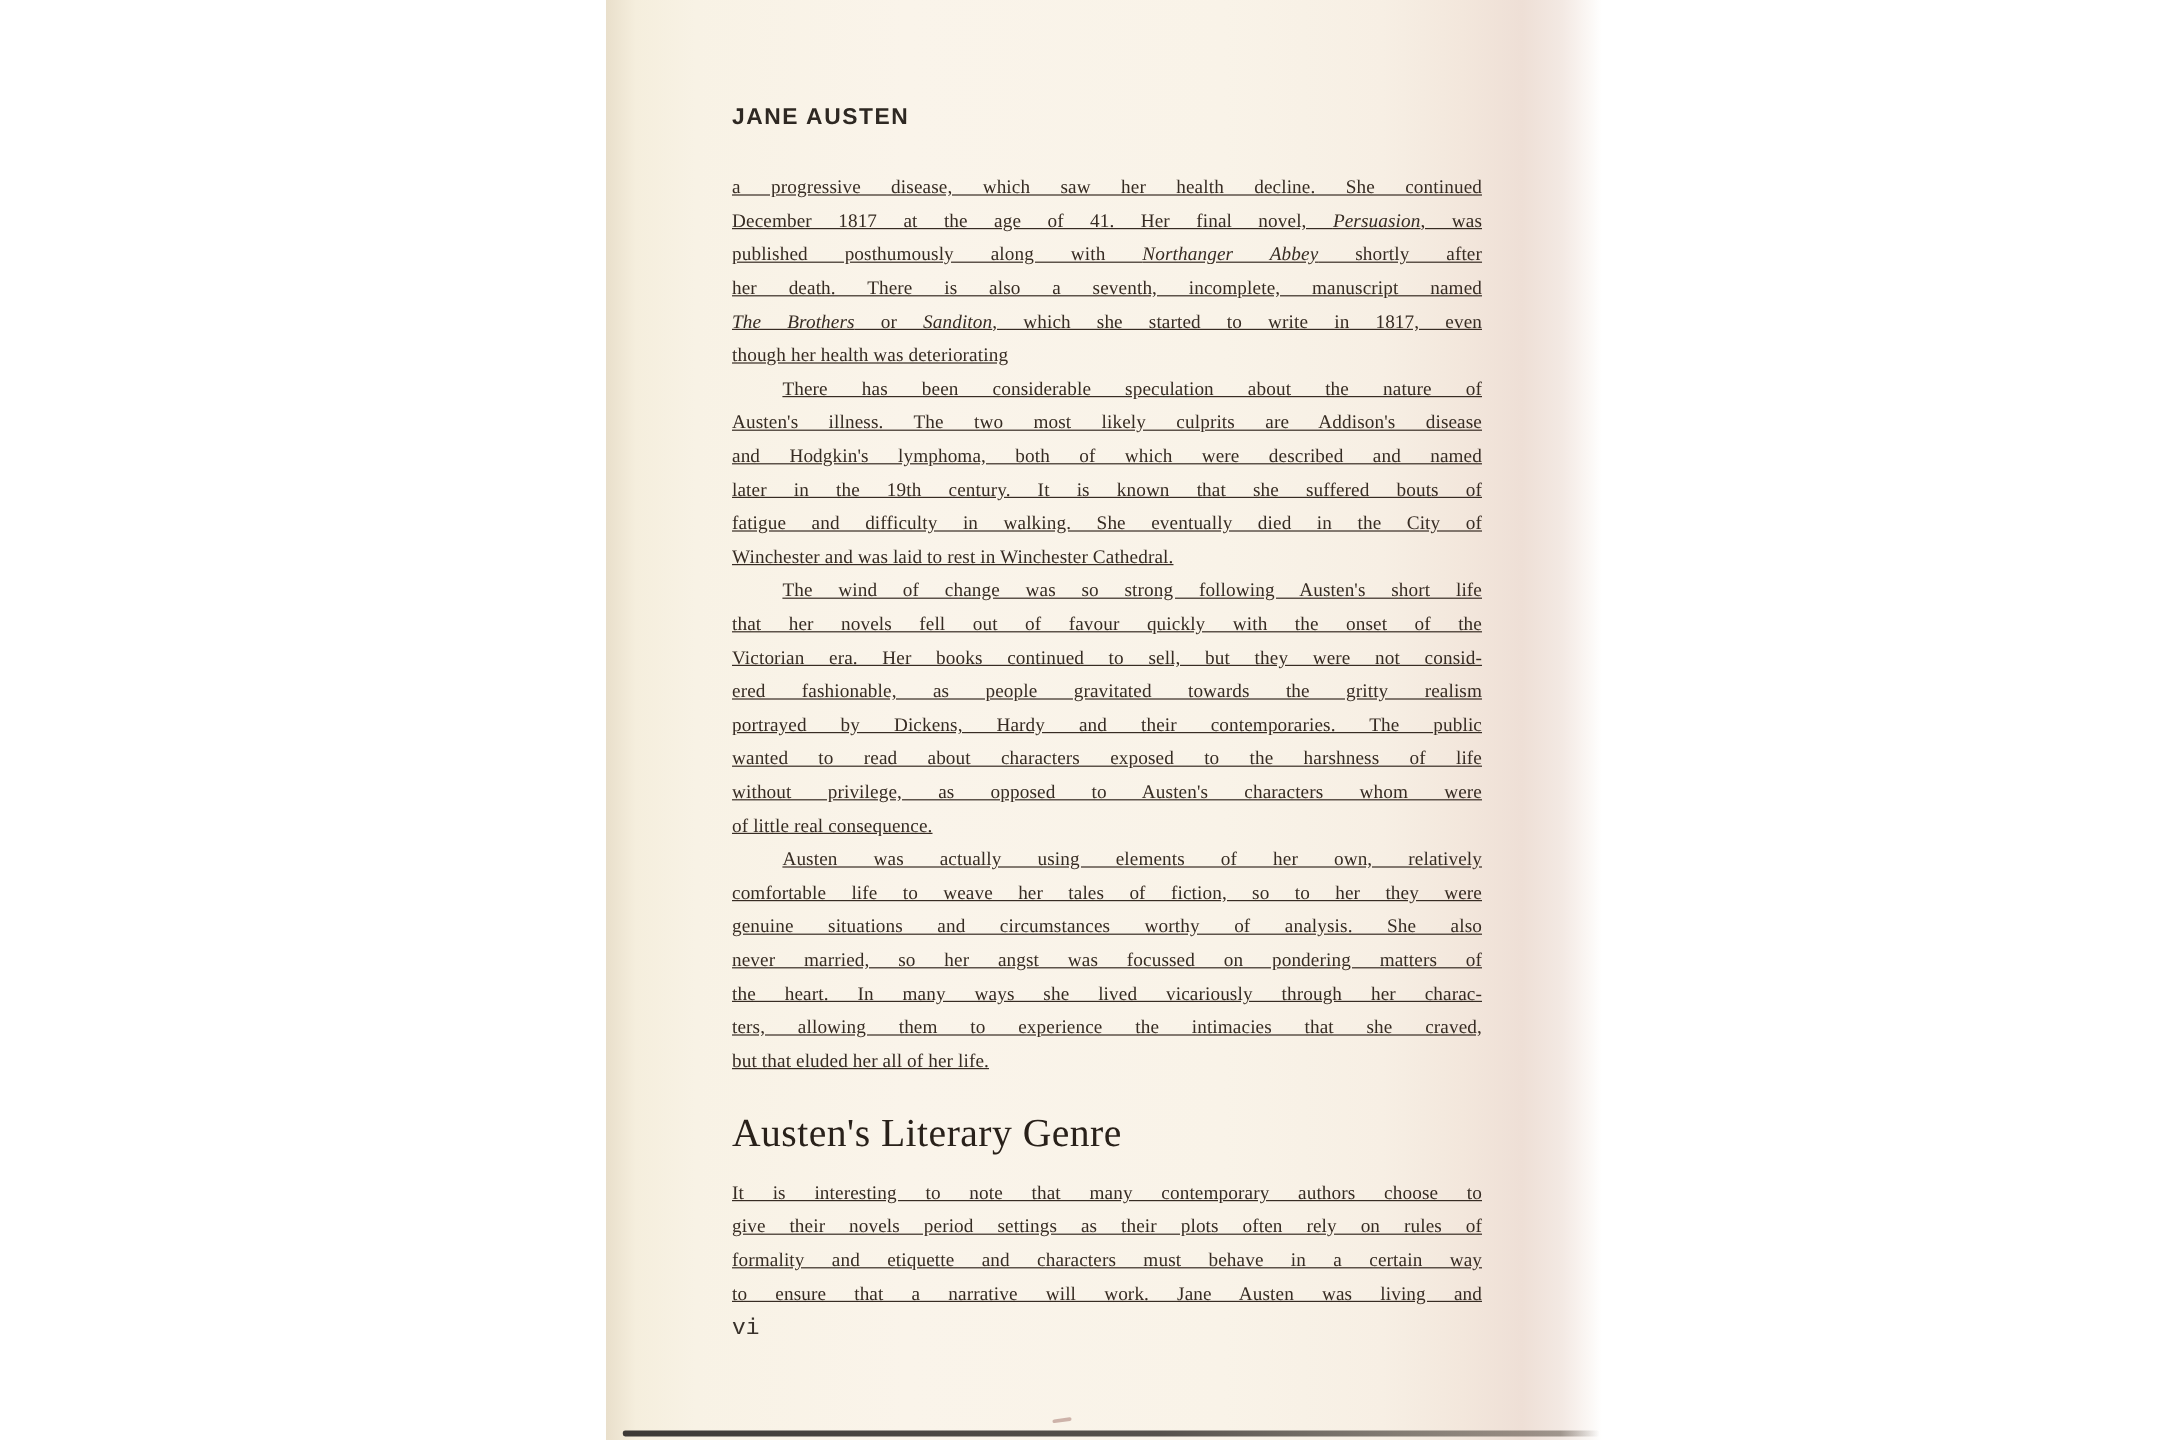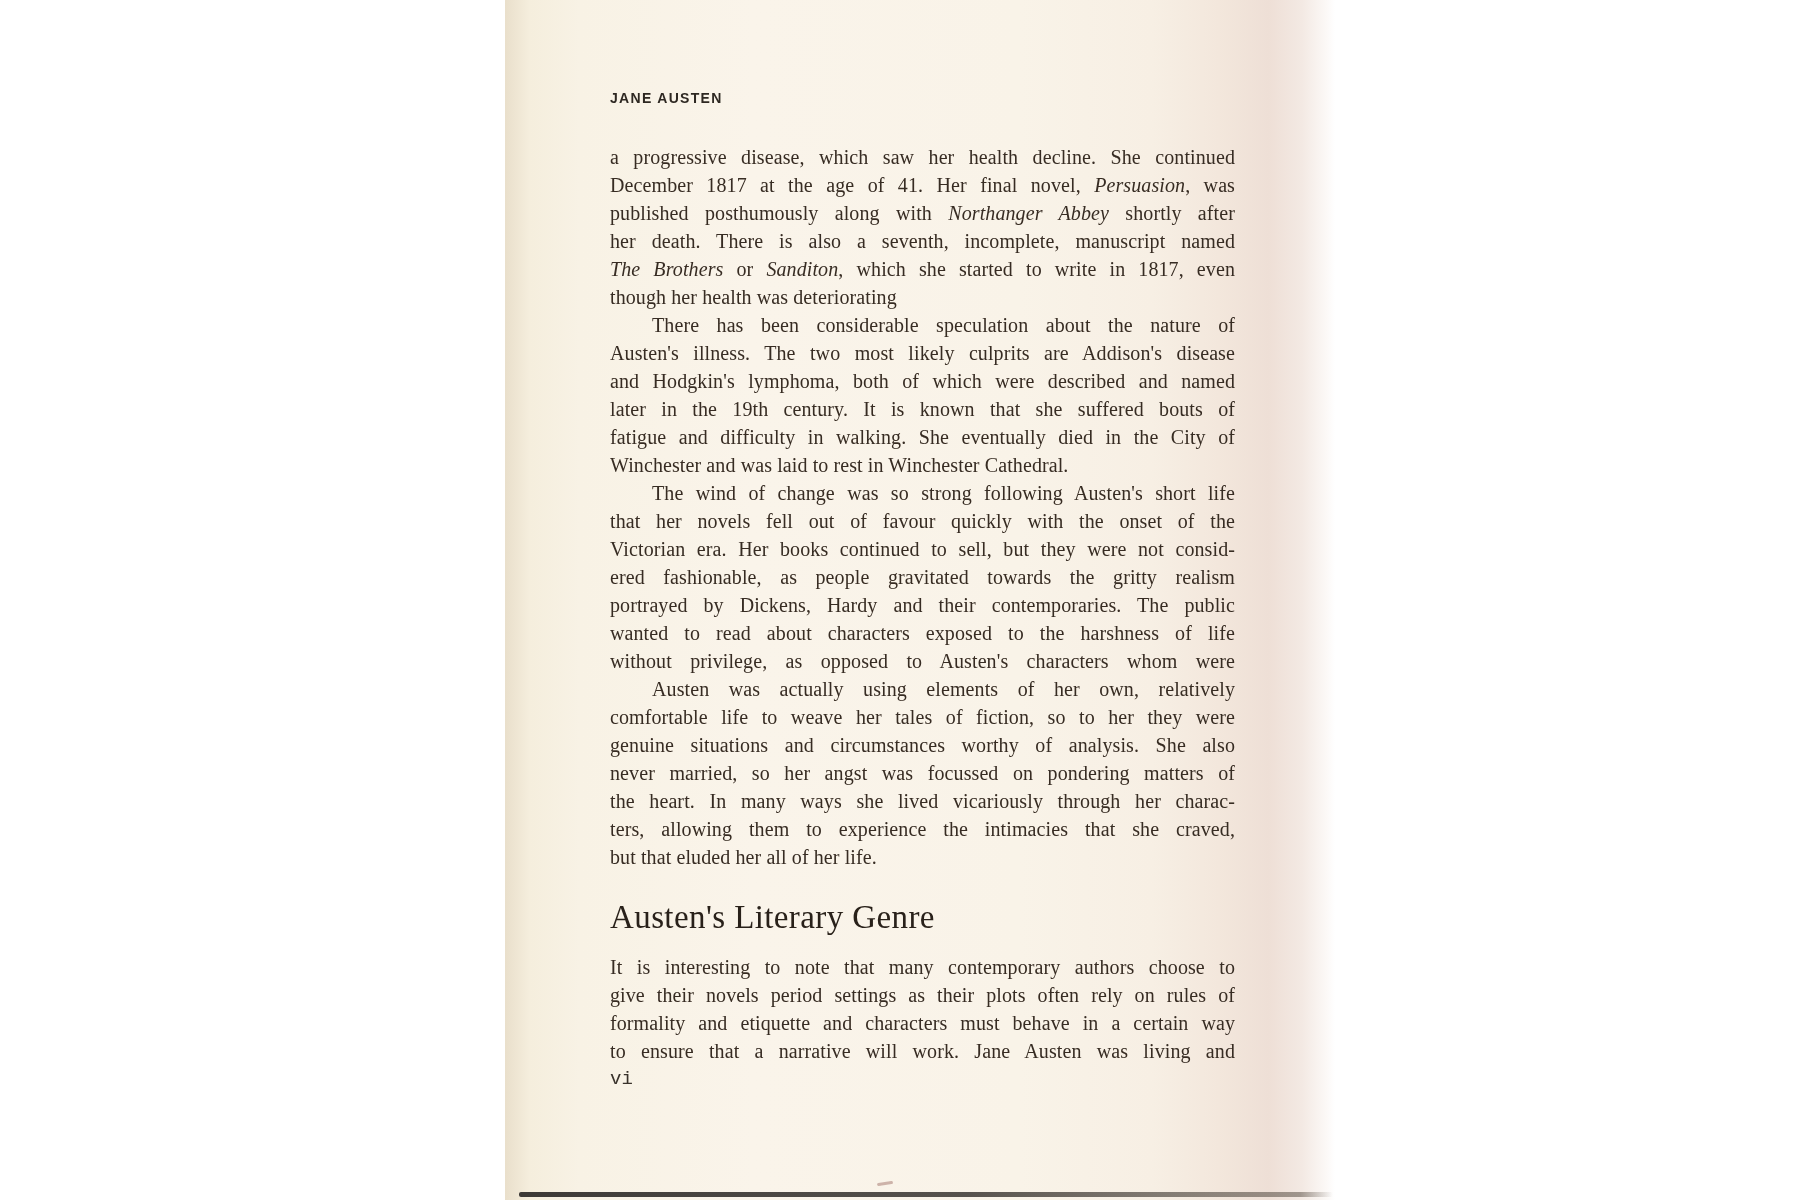--- a/index.html
+++ b/index.html
@@ -59,36 +59,37 @@
     background: rgba(150,100,90,0.45);
     transform: rotate(-8deg);
     border-radius: 2px;
   }
   .page-content {
     position: relative;
     padding: 86px 100px 0 105px;
   }
   .running-header {
     font-family: "Liberation Sans", "DejaVu Sans", sans-serif;
-    font-size: 14px;
+    font-size: 19px;
     line-height: 24px;
     font-weight: 700;
     letter-spacing: 1.3px;
     color: #2e2822;
     margin: 0 0 33px 0;
   }
   .para { margin: 0; }
   .tline {
     font-family: "Liberation Serif", "DejaVu Serif", serif;
-    font-size: 20px;
+    font-size: 16px;
     line-height: 28px;
     color: #372c23;
     text-align: justify;
     text-align-last: justify;
     letter-spacing: 0.1px;
+    text-decoration: underline;
   }
   .tline.last { text-align-last: left; }
   .para.indent .tline.first { padding-left: 42px; }
   .it { font-style: italic; }
   .section-heading {
     font-family: "Liberation Serif", "DejaVu Serif", serif;
     font-size: 33px;
     line-height: 38px;
     font-weight: 500;
     letter-spacing: 0.4px;
@@ -128,20 +129,21 @@
             <div class="tline last"><span>Winchester and was laid to rest in Winchester Cathedral.</span></div>
           </div>
           <div class="para indent">
             <div class="tline first"><span>The wind of change was so strong following Austen's short life</span></div>
             <div class="tline"><span>that her novels fell out of favour quickly with the onset of the</span></div>
             <div class="tline"><span>Victorian era. Her books continued to sell, but they were not consid-</span></div>
             <div class="tline"><span>ered fashionable, as people gravitated towards the gritty realism</span></div>
             <div class="tline"><span>portrayed by Dickens, Hardy and their contemporaries. The public</span></div>
             <div class="tline"><span>wanted to read about characters exposed to the harshness of life</span></div>
             <div class="tline"><span>without privilege, as opposed to Austen's characters whom were</span></div>
+            <div class="tline last"><span>of little real consequence.</span></div>
           </div>
           <div class="para indent">
             <div class="tline first"><span>Austen was actually using elements of her own, relatively</span></div>
             <div class="tline"><span>comfortable life to weave her tales of fiction, so to her they were</span></div>
             <div class="tline"><span>genuine situations and circumstances worthy of analysis. She also</span></div>
             <div class="tline"><span>never married, so her angst was focussed on pondering matters of</span></div>
             <div class="tline"><span>the heart. In many ways she lived vicariously through her charac-</span></div>
             <div class="tline"><span>ters, allowing them to experience the intimacies that she craved,</span></div>
             <div class="tline last"><span>but that eluded her all of her life.</span></div>
           </div>

